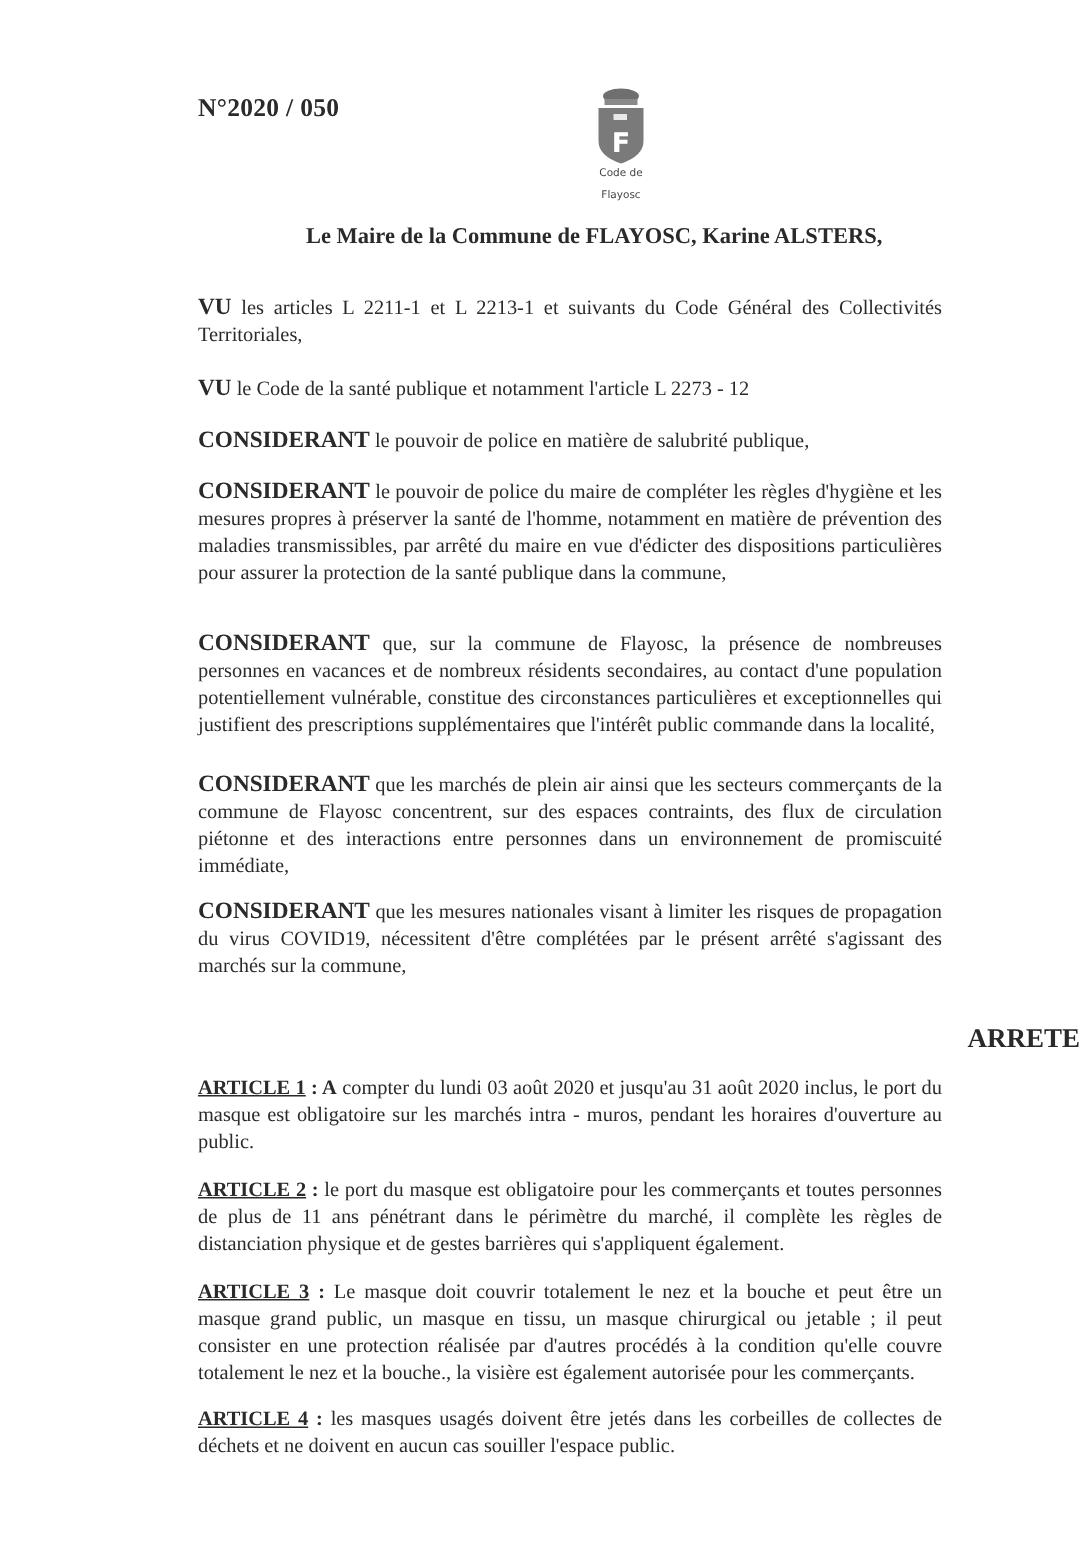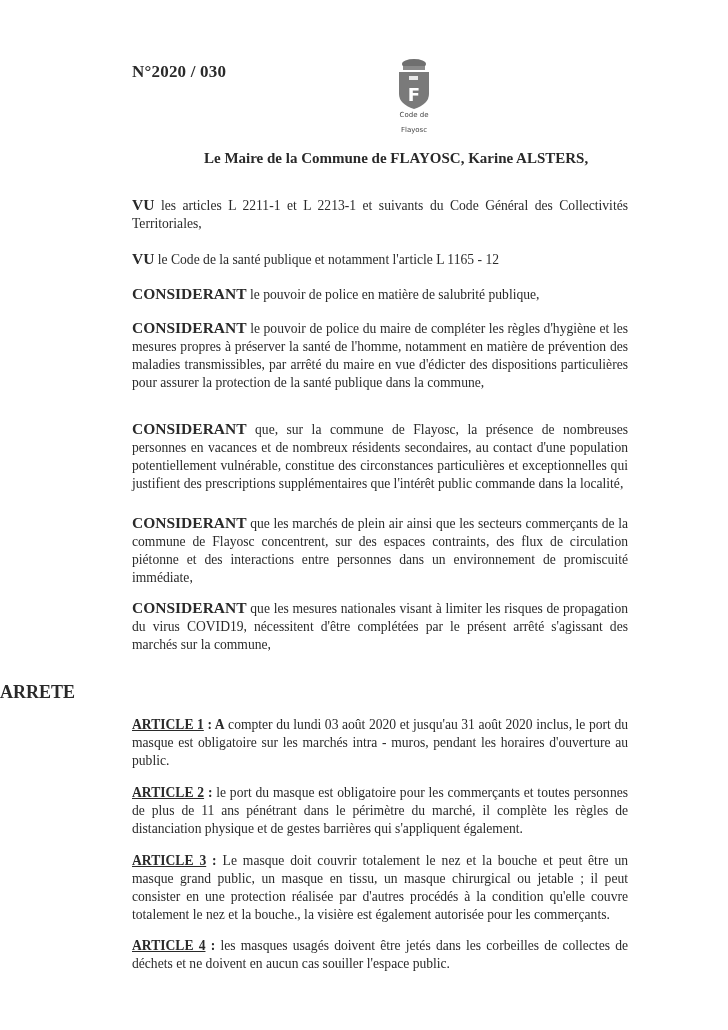--- a/index.html
+++ b/index.html
@@ -7,45 +7,45 @@
          font-family:"Liberation Serif", "DejaVu Serif", serif; color:#2a2a2a; }
   .abs { position:absolute; }
   .num { left:132px; top:62px; font-size:17px; font-weight:bold; letter-spacing:0.2px; }
   .logo { left:390px; top:58px; width:48px; height:70px; }
   .logo-cap { position:absolute; left:0; width:48px; text-align:center;
               font-family:"DejaVu Sans", sans-serif; font-size:7px; line-height:8px; color:#444; }
   .mayor { left:180px; top:150px; font-size:15px; font-weight:bold;margin-left:24px; }
   .block { position:absolute; left:132px; width:496px; font-size:13.6px; line-height:18px;
            text-align:justify; }
   .block b { font-weight:bold; font-size:15.5px; }
-  .title { left:0; width:676px; text-align:left; top:682px; font-size:18px; font-weight:bold; }
+  .title { left:0; width:676px; text-align:right; top:682px; font-size:18px; font-weight:bold;padding-left:44px; }
   .art-label { font-weight:bold; }
   .art-label u { text-decoration:underline; }
 </style>
 </head>
 <body>
 
-<div class="abs num">N°2020 / 030</div>
+<div class="abs num">N°2020 / 050</div>
 
 <div class="abs logo">
   <svg width="48" height="52" viewBox="0 0 48 52">
     <ellipse cx="24" cy="6" rx="12" ry="5" fill="#6f6f6f"></ellipse>
     <rect x="13" y="8" width="22" height="4" fill="#8a8a8a"></rect>
     <path d="M9 14 H39 V36 Q39 46 24 51 Q9 46 9 36 Z" fill="#7a7a7a"></path>
     <rect x="19" y="18" width="9" height="4" fill="#e8e8e8"></rect>
     <text x="24" y="43" text-anchor="middle" font-family="DejaVu Sans, sans-serif" font-weight="bold" font-size="18" fill="#fff">F</text>
   </svg>
   <div class="logo-cap" style="top:53px">Code de</div>
   <div class="logo-cap" style="top:68px">Flayosc</div>
 </div>
 
 <div class="abs mayor">Le Maire de la Commune de FLAYOSC, Karine ALSTERS,</div>
 
 <div class="block" style="top:196px"><b>VU</b><span> les articles L 2211-1 et L 2213-1 et suivants du Code Général des Collectivités Territoriales,</span></div>
-<div class="block" style="top:250px"><b>VU</b><span> le Code de la santé publique et notamment l'article L 1165 - 12</span></div>
+<div class="block" style="top:250px"><b>VU</b><span> le Code de la santé publique et notamment l'article L 2273 - 12</span></div>
 <div class="block" style="top:285px"><b>CONSIDERANT</b><span> le pouvoir de police en matière de salubrité publique,</span></div>
 <div class="block" style="top:319px"><b>CONSIDERANT</b><span> le pouvoir de police du maire de compléter les règles d'hygiène et les mesures propres à préserver la santé de l'homme, notamment en matière de prévention des maladies transmissibles, par arrêté du maire en vue d'édicter des dispositions particulières pour assurer la protection de la santé publique dans la commune,</span></div>
 <div class="block" style="top:420px"><b>CONSIDERANT</b><span> que, sur la commune de Flayosc, la présence de nombreuses personnes en vacances et de nombreux résidents secondaires, au contact d'une population potentiellement vulnérable, constitue des circonstances particulières et exceptionnelles qui justifient des prescriptions supplémentaires que l'intérêt public commande dans la localité,</span></div>
 <div class="block" style="top:514px"><b>CONSIDERANT</b><span> que les marchés de plein air ainsi que les secteurs commerçants de la commune de Flayosc concentrent, sur des espaces contraints, des flux de circulation piétonne et des interactions entre personnes dans un environnement de promiscuité immédiate,</span></div>
 <div class="block" style="top:599px"><b>CONSIDERANT</b><span> que les mesures nationales visant à limiter les risques de propagation du virus COVID19, nécessitent d'être complétées par le présent arrêté s'agissant des marchés sur la commune,</span></div>
 
 <div class="abs title">ARRETE</div>
 
 <div class="block" style="top:716px"><span class="art-label"><u>ARTICLE 1</u><span> : </span><span>A</span></span><span> compter du lundi 03 août 2020 et jusqu'au 31 août 2020 inclus, le port du masque est obligatoire sur les marchés intra - muros, pendant les horaires d'ouverture au public.</span></div>
 <div class="block" style="top:784px"><span class="art-label"><u>ARTICLE 2</u><span> : </span></span><span>le port du masque est obligatoire pour les commerçants et toutes personnes de plus de 11 ans pénétrant dans le périmètre du marché, il complète les règles de distanciation physique et de gestes barrières qui s'appliquent également.</span></div>

